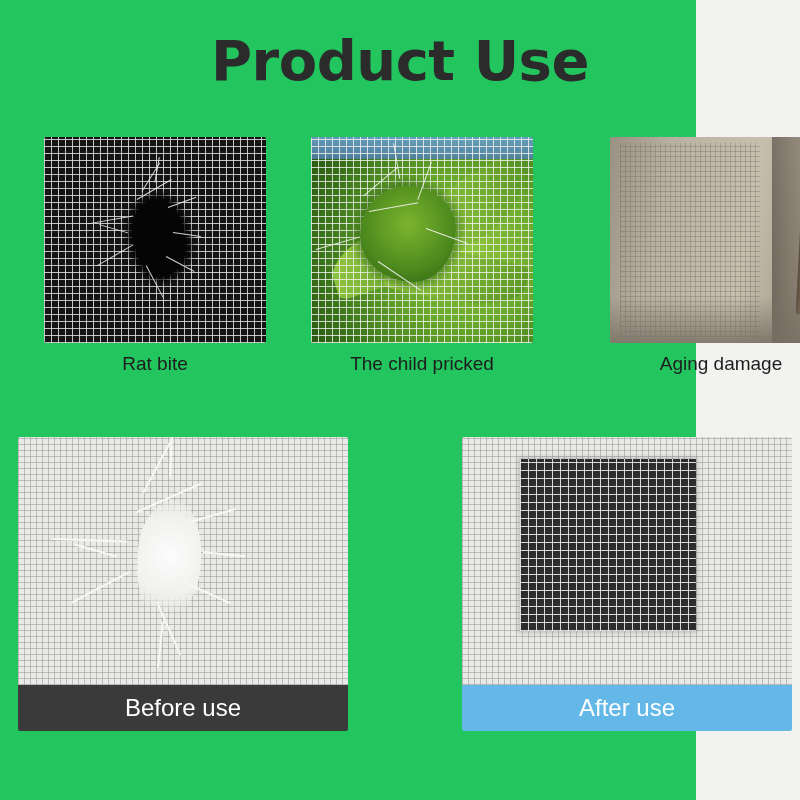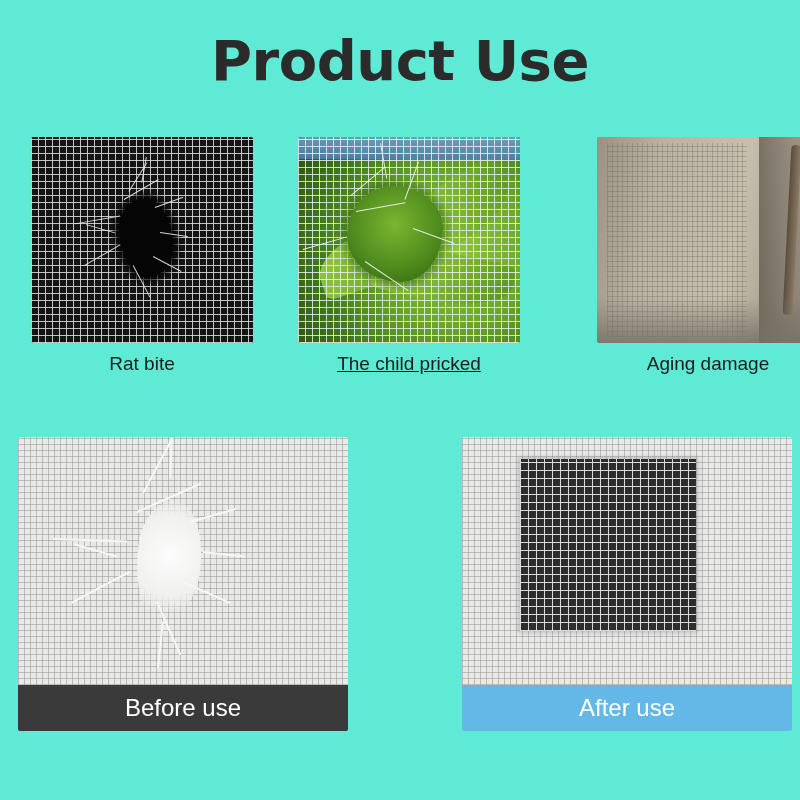--- a/index.html
+++ b/index.html
@@ -8,54 +8,54 @@
   }
   body {
     width: 800px;
     height: 800px;
     background: #f2f2f0;
     font-family: "Liberation Sans", sans-serif;
     overflow: hidden;
   }
   .page {
     position: relative;
-    width: 800px;
+    width: 696px;
     height: 800px;
-    background: #5eead4;
+    background: #22c55e;
   }
 
   
   .title {
     position: absolute;
     top: 28px;
     left: 0;
     width: 800px;
     text-align: center;
     font-size: 56px;
     font-weight: bold;
     color: #2b2b2b;
     letter-spacing: -0.5px;
     font-family: "DejaVu Sans", sans-serif;
   }
 
   
   .top-row {
     position: absolute;
     top: 137px;
-    left: 31px;
+    left: 44px;
     width: 738px;
     height: 270px;
   }
   .photo-card {
     position: absolute;
     top: 0;
     width: 222px;
   }
   .photo-card.c1 { left: 0px; }
-  .photo-card.c2 { left: 267px; text-decoration: underline; }
+  .photo-card.c2 { left: 267px; }
   .photo-card.c3 { left: 534px; margin-left: 32px; }
 
   .photo {
     width: 222px;
     height: 206px;
     overflow: hidden;
     position: relative;
     border-radius: 2px;
   }
   .caption {

